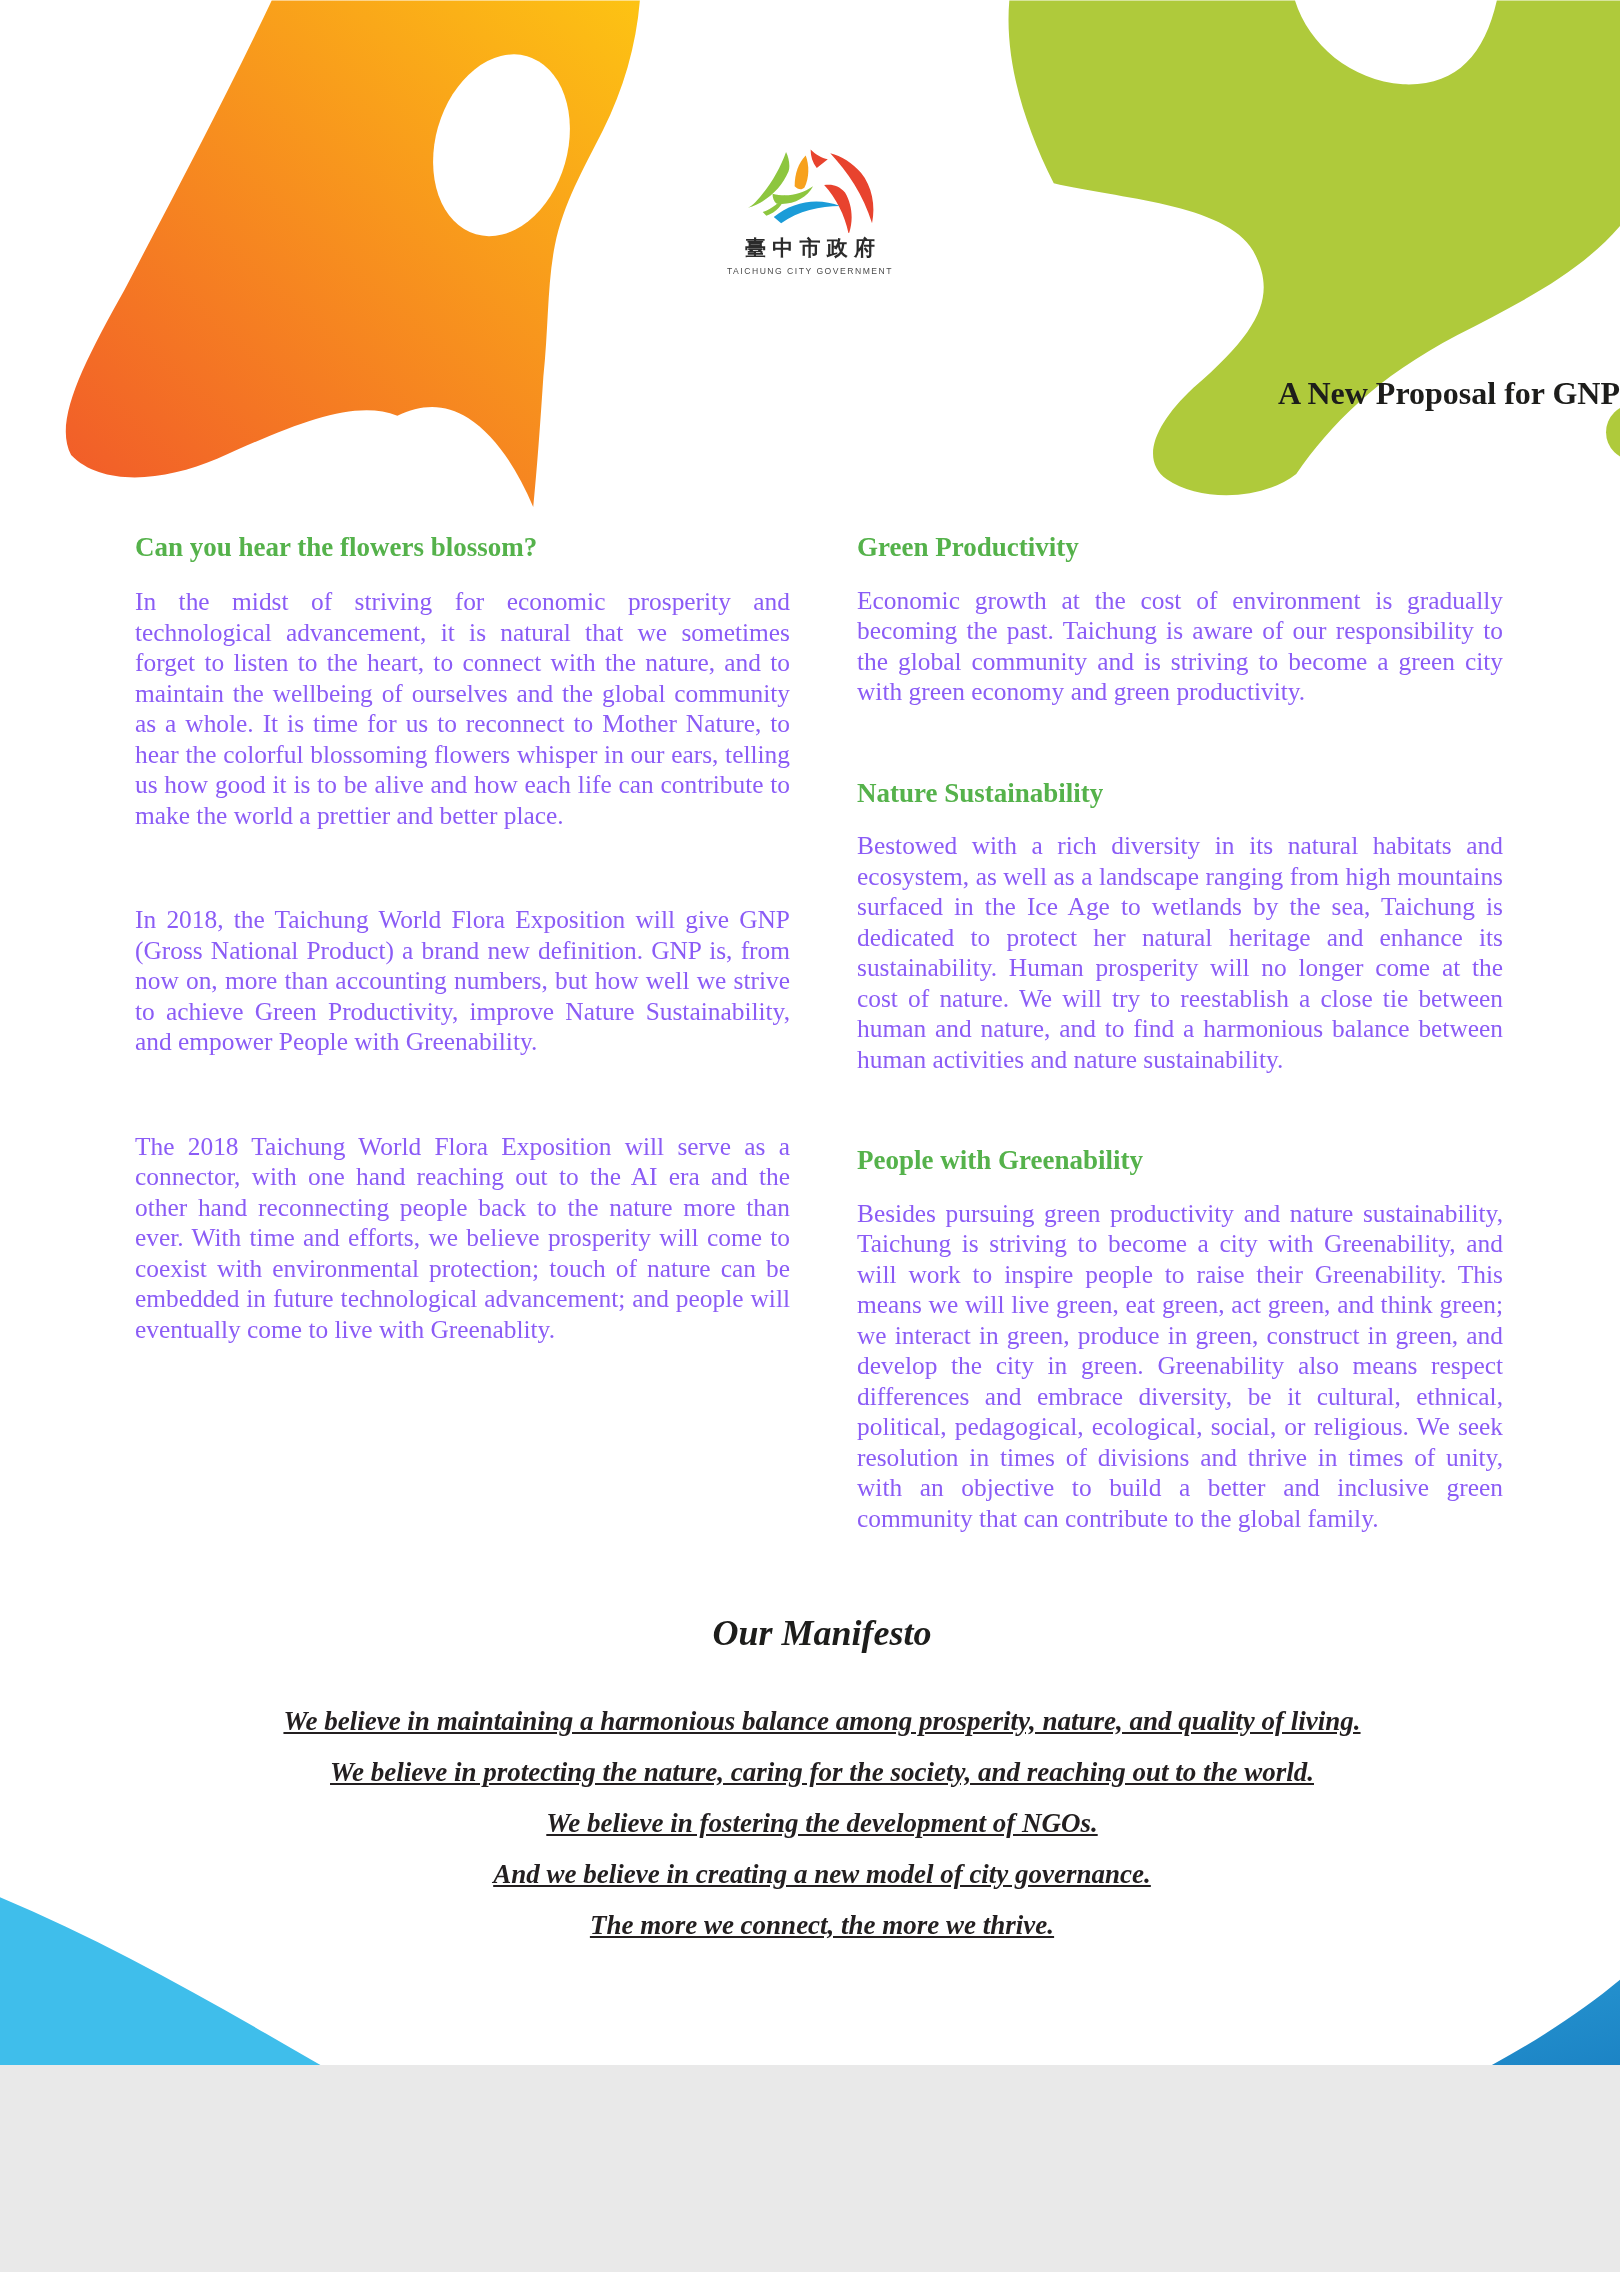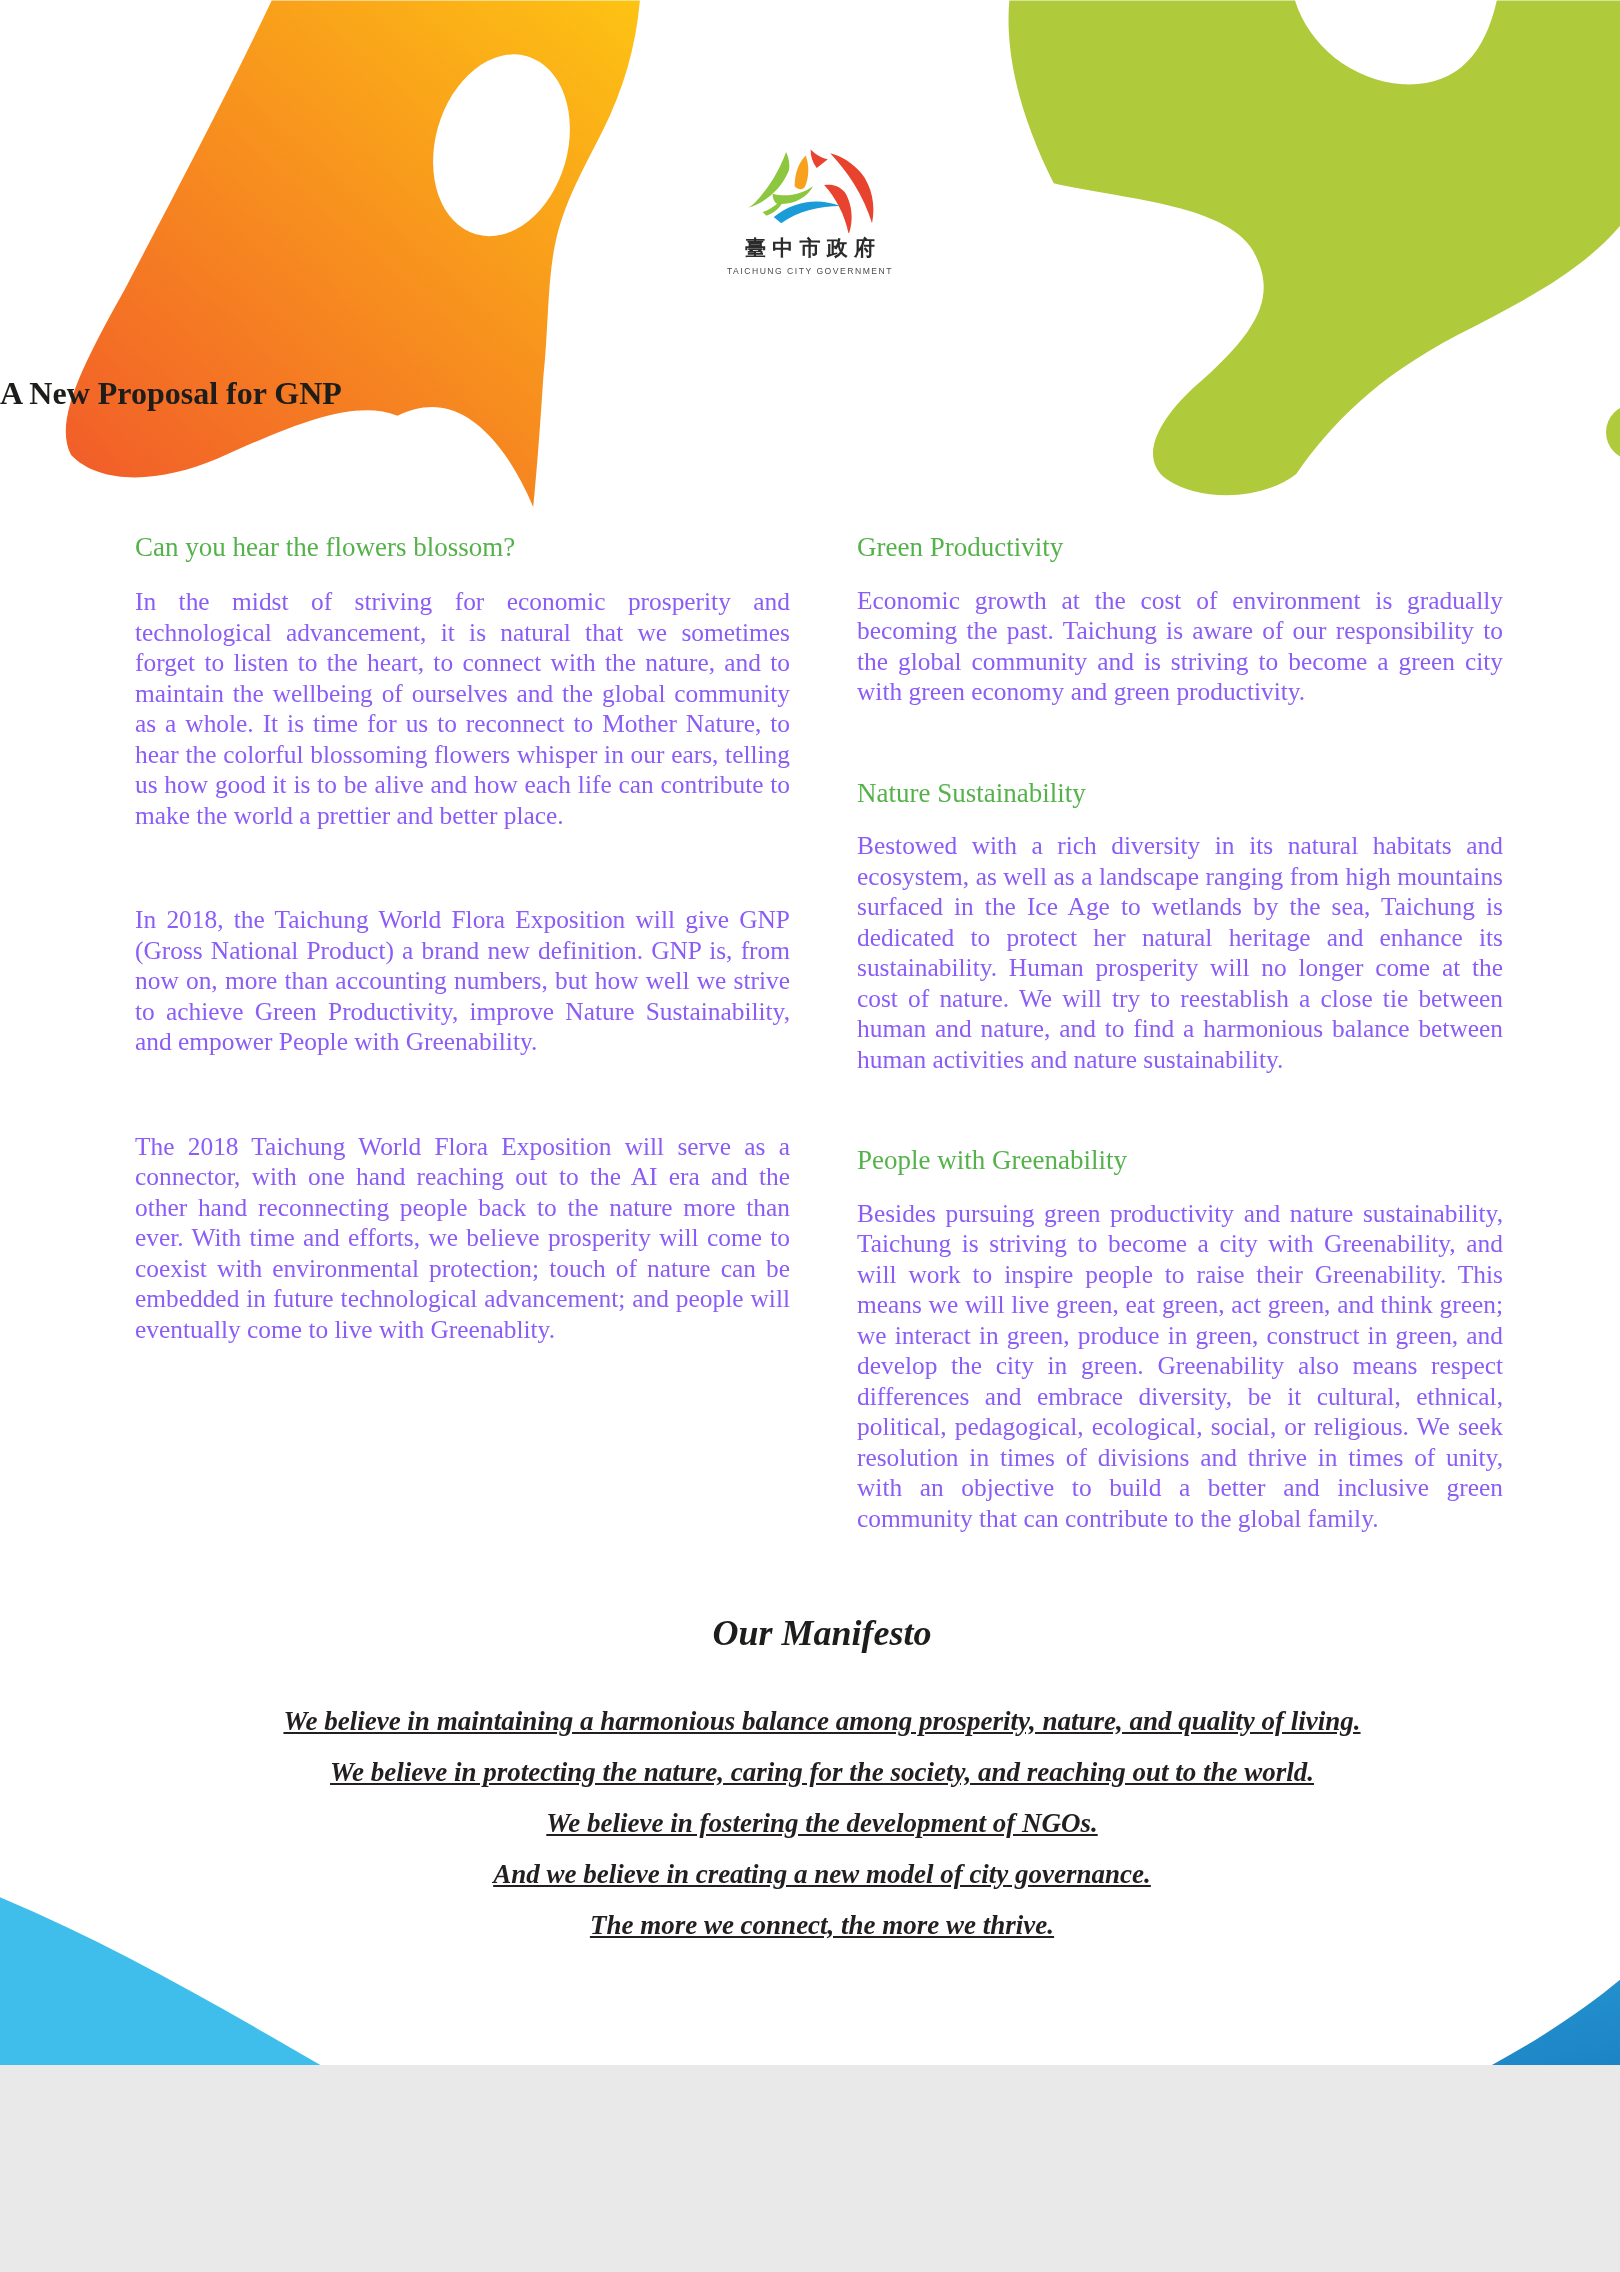--- a/index.html
+++ b/index.html
@@ -14,26 +14,26 @@
   }
   .bg{position:absolute;left:0;top:0;width:1620px;height:2273px;pointer-events:none;}
   
   .logo{position:absolute;top:147px;left:50%;transform:translateX(-50%);width:267px;text-align:center;}
   .logo-mark{width:131px;height:86px;display:block;margin:0 auto;}
   .logo-cn{font-size:21px;font-weight:bold;letter-spacing:6.3px;color:#2b2b2b;margin-top:1.3px;text-indent:6.3px;}
   .logo-en{font-family:"Liberation Sans", sans-serif;font-size:8.6px;letter-spacing:1.5px;color:#4a4a4a;margin-top:3.8px;}
   
   .title{position:absolute;top:311px;left:0;width:100%;text-align:center;
          font-size:44px;font-weight:bold;color:#1d1d1b;line-height:1.05;}
-  .subtitle{position:absolute;top:377px;left:0;width:100%;text-align:left;
+  .subtitle{position:absolute;top:377px;left:0;width:100%;text-align:right;
          font-size:32px;font-weight:bold;color:#1d1d1b;line-height:1.05;}
   
   .columns{position:absolute;top:532px;left:135px;width:1368px;
            display:grid;grid-template-columns:655px 646px;column-gap:67px;}
-  .col-heading{font-size:27px;font-weight:normal;color:#55b24b;margin:0 0 23px 0;line-height:1.15;}
+  .col-heading{font-size:27px;font-weight:bold;color:#55b24b;margin:0 0 23px 0;line-height:1.15;}
   .body-par{font-size:25.4px;line-height:30.5px;text-align:justify;margin:0 0 74px 0;color:#8b5cf6;}
   .sec{margin:0 0 71px 0;}
   .sec .body-par{margin:0;}
   .sec .col-heading{margin-bottom:21.6px;}
   
   .manifesto{position:absolute;top:1612px;left:12px;width:100%;text-align:center;}
   .manifesto-title{font-size:36px;font-weight:bold;font-style:italic;color:#1d1d1b;margin:0 0 42px 0;}
   .manifesto-line{font-size:27px;font-weight:bold;font-style:italic;color:#231f20;line-height:51px;text-decoration:underline;}
   
   .sig{position:absolute;top:2071px;}

